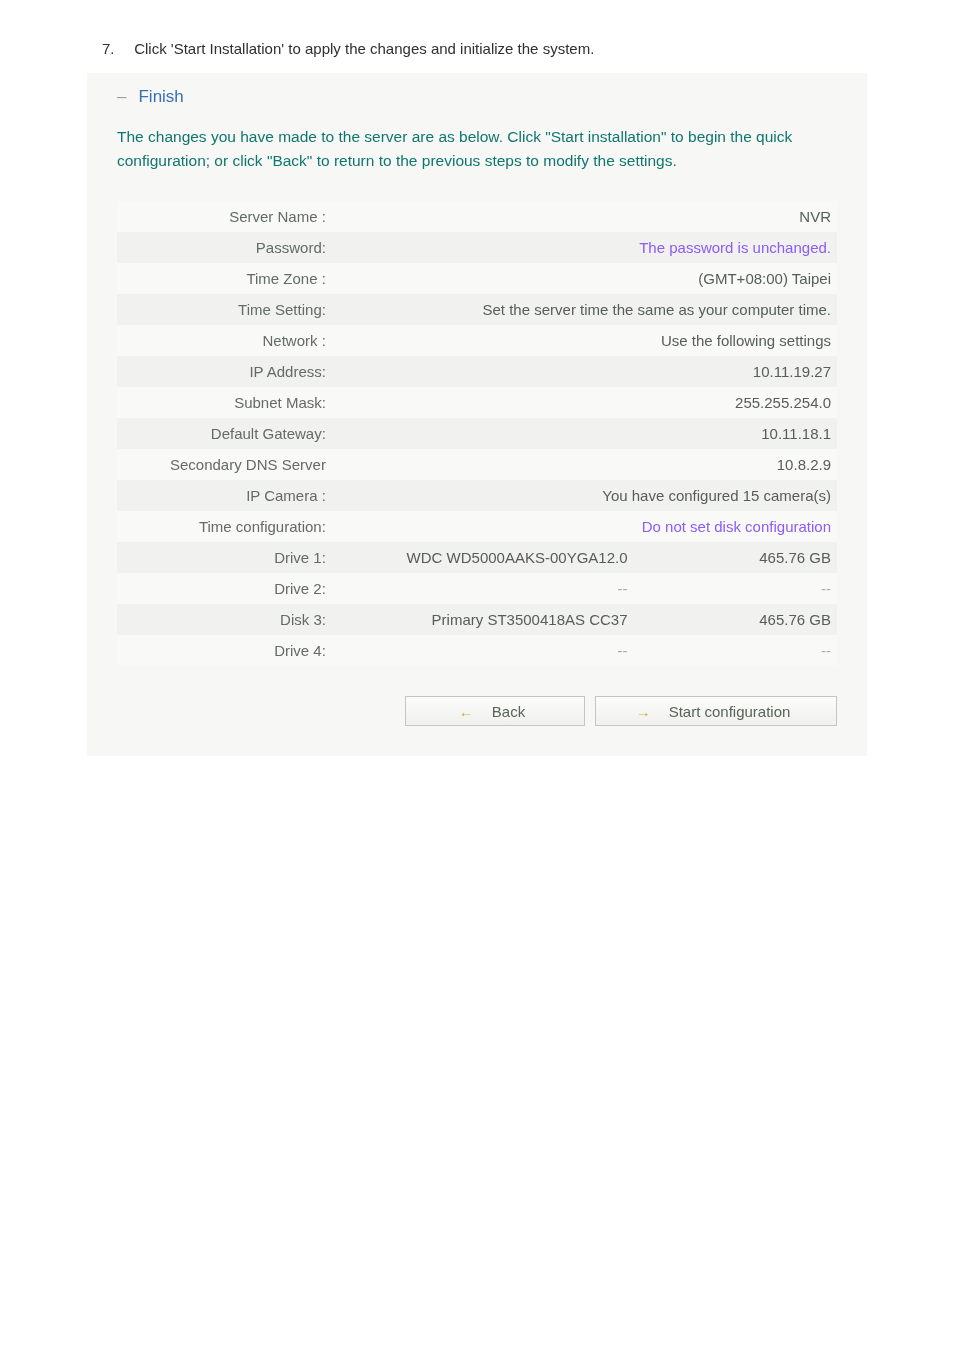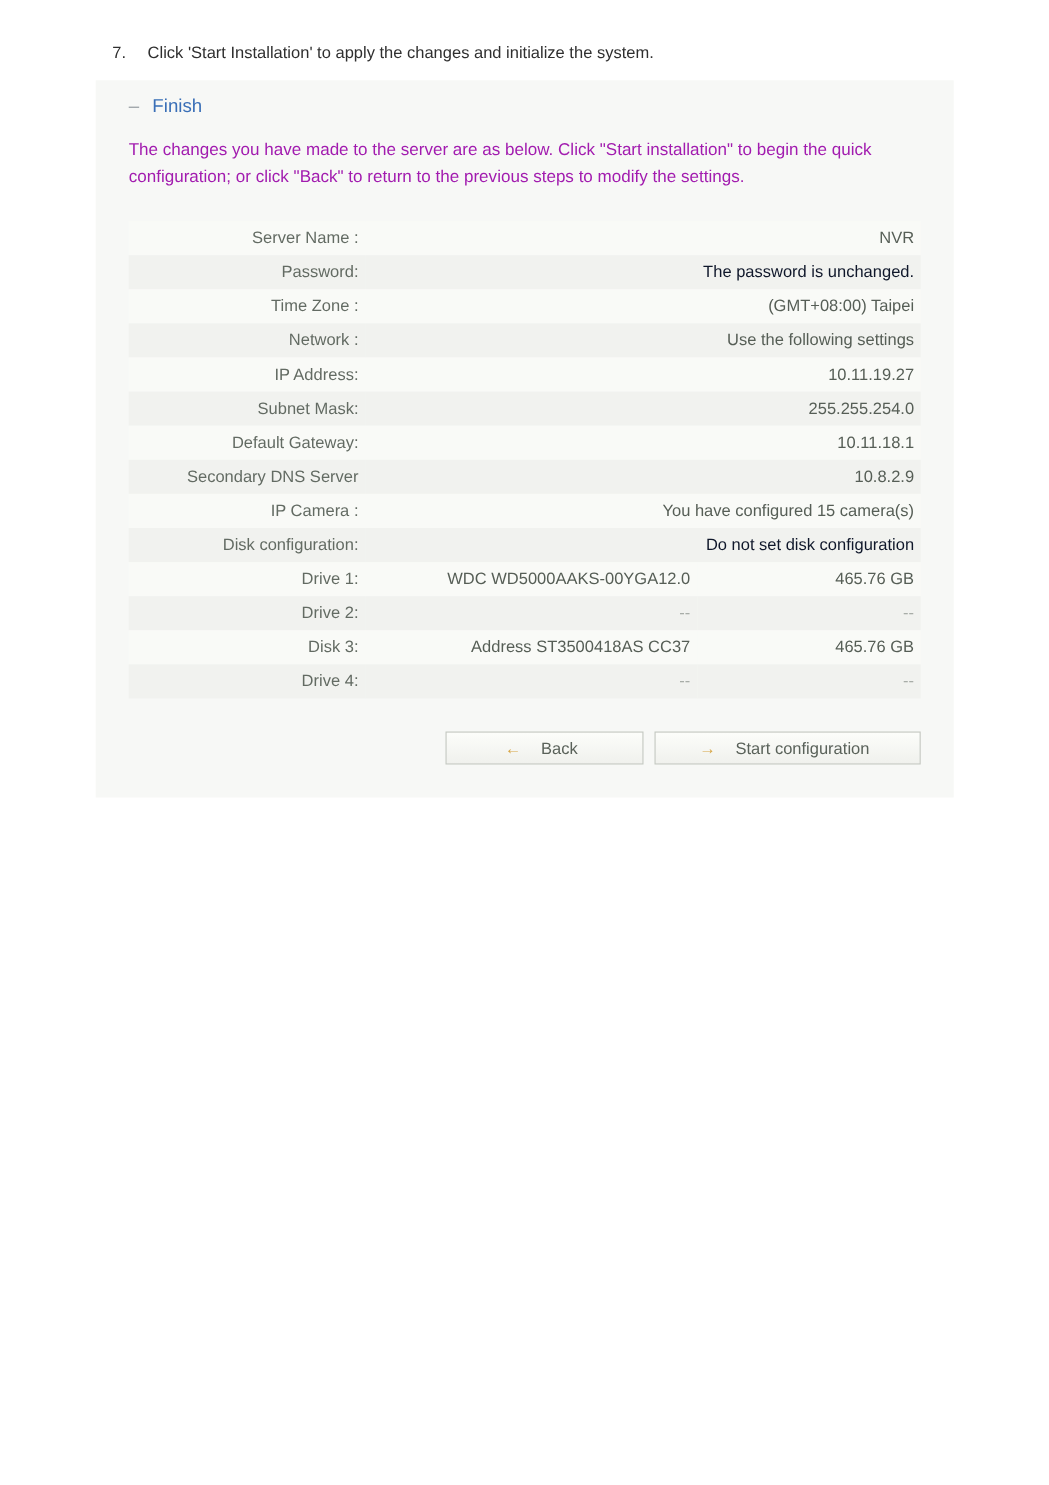--- a/index.html
+++ b/index.html
@@ -39,21 +39,21 @@
   margin-bottom: 18px;
   display: flex;
   align-items: center;
 }
 .finish-header .dash {
   color: #9aa0a6;
   margin-right: 12px;
   font-weight: 300;
 }
 .intro-text {
-  color: #a21caf;
+  color: #0f766e;
   font-size: 15.5px;
   line-height: 1.55;
   margin: 0 0 28px 0;
 }
 .kv-table {
   width: 100%;
   border-collapse: collapse;
 }
 .kv-table tr:nth-child(even) {
   background: #f1f2ef;
@@ -65,21 +65,21 @@
   font-size: 15px;
   color: #636b63;
   padding: 7px 6px 7px 4px;
   vertical-align: middle;
   text-align: right;
 }
 .kv-table td.value {
   color: #565e56;
 }
 .kv-table td.value .green {
-  color: #0f172a;
+  color: #8b5cf6;
 }
 .kv-col1 { width: 210px; color:#6c726c; }
 .kv-col2 { width: 300px; }
 .kv-col3 { width: 200px; }
 .light-dash { color:#a8ada8; }
 
 .button-row {
   display: flex;
   justify-content: flex-end;
   gap: 10px;
@@ -146,20 +146,24 @@
       </tr>
       <tr>
         <td class="kv-col1">Password:</td>
         <td class="kv-col2 value" colspan="2"><span class="green">The password is unchanged.</span></td>
       </tr>
       <tr>
         <td class="kv-col1">Time Zone :</td>
         <td class="kv-col2 value" colspan="2">(GMT+08:00) Taipei</td>
       </tr>
       <tr>
+        <td class="kv-col1">Time Setting:</td>
+        <td class="kv-col2 value" colspan="2">Set the server time the same as your computer time.</td>
+      </tr>
+      <tr>
         <td class="kv-col1">Network :</td>
         <td class="kv-col2 value" colspan="2">Use the following settings</td>
       </tr>
       <tr>
         <td class="kv-col1">IP Address:</td>
         <td class="kv-col2 value" colspan="2">10.11.19.27</td>
       </tr>
       <tr>
         <td class="kv-col1">Subnet Mask:</td>
         <td class="kv-col2 value" colspan="2">255.255.254.0</td>
@@ -170,36 +174,36 @@
       </tr>
       <tr>
         <td class="kv-col1">Secondary DNS Server</td>
         <td class="kv-col2 value" colspan="2">10.8.2.9</td>
       </tr>
       <tr>
         <td class="kv-col1">IP Camera :</td>
         <td class="kv-col2 value" colspan="2">You have configured 15 camera(s)</td>
       </tr>
       <tr>
-        <td class="kv-col1">Disk configuration:</td>
+        <td class="kv-col1">Time configuration:</td>
         <td class="kv-col2 value" colspan="2"><span class="green">Do not set disk configuration</span></td>
       </tr>
       <tr>
         <td class="kv-col1">Drive 1:</td>
         <td class="kv-col2 value">WDC WD5000AAKS-00YGA12.0</td>
         <td class="kv-col3 value">465.76 GB</td>
       </tr>
       <tr>
         <td class="kv-col1">Drive 2:</td>
         <td class="kv-col2 value"><span class="light-dash">--</span></td>
         <td class="kv-col3 value"><span class="light-dash">--</span></td>
       </tr>
       <tr>
         <td class="kv-col1">Disk 3:</td>
-        <td class="kv-col2 value">Address ST3500418AS CC37</td>
+        <td class="kv-col2 value">Primary ST3500418AS CC37</td>
         <td class="kv-col3 value">465.76 GB</td>
       </tr>
       <tr>
         <td class="kv-col1">Drive 4:</td>
         <td class="kv-col2 value"><span class="light-dash">--</span></td>
         <td class="kv-col3 value"><span class="light-dash">--</span></td>
       </tr>
     </tbody>
       </table>
 

